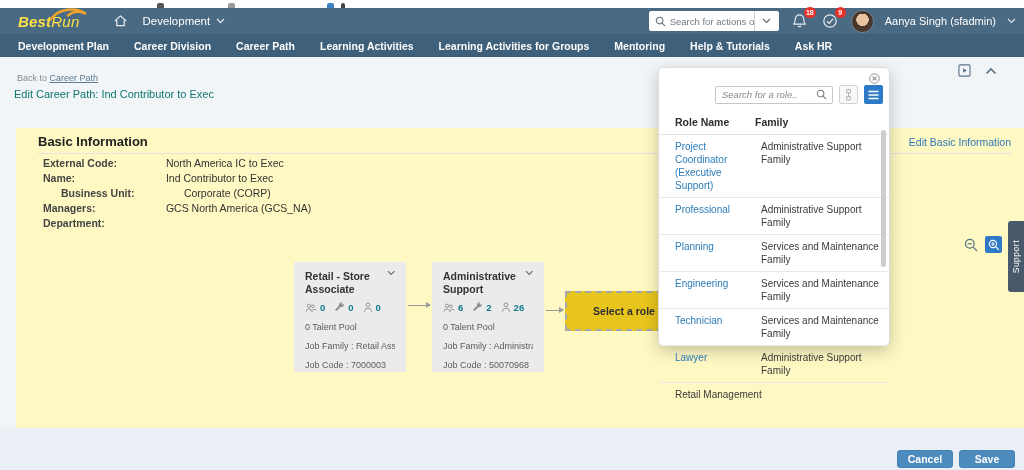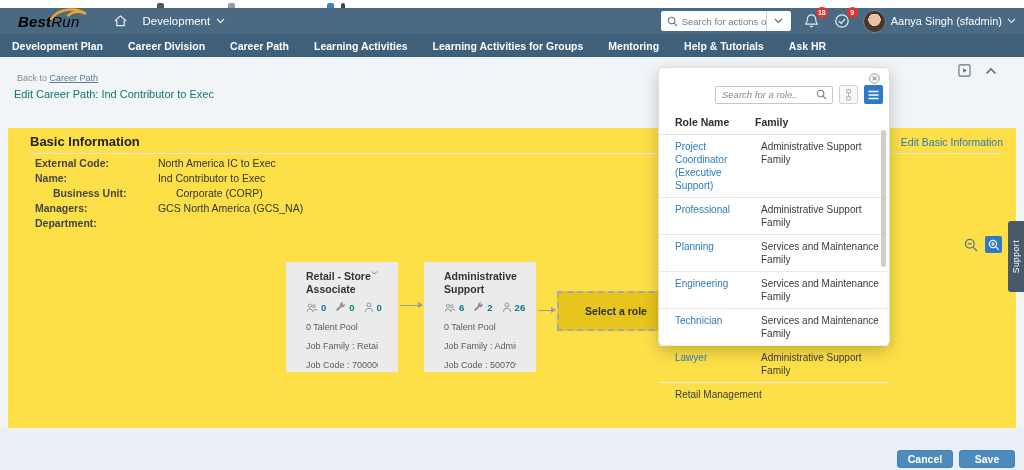--- a/index.html
+++ b/index.html
@@ -6,63 +6,63 @@
   html,body { width:1024px; height:470px; }
   body { font-family:"Liberation Sans",sans-serif; position:relative; background:#f2f5f8; overflow:hidden; }
 
   
   .browser-strip { position:absolute; top:0; left:0; width:1024px; height:8px; background:#fff; }
   .bs-frag { position:absolute; bottom:0; width:7px; height:5px; border-radius:2px 2px 0 0; }
 
   
   .app-header { position:absolute; top:8px; left:0; width:1024px; height:26px; background:#4a6982;
                 display:flex; align-items:center; }
-  .logo { margin-left:18px; position:relative; font-style:italic; font-size:15px; color:#000000;
+  .logo { margin-left:18px; position:relative; font-style:italic; font-size:15px; color:#fde047;
           font-weight:700; letter-spacing:.2px; white-space:nowrap; }
   .logo .run { font-weight:400; }
   .logo svg { position:absolute; top:-6px; right:-10px; }
   .home-btn { margin-left:34px; display:flex; align-items:center; }
   .module-btn { margin-left:14px; display:flex; align-items:center; gap:6px; color:#fff; font-size:11.5px; }
   .hdr-right { margin-left:auto; display:flex; align-items:center; margin-right:8px; gap:12px; }
   .search-box { width:130px; height:20px; background:#fff; border-radius:2px; display:flex; align-items:center; overflow:hidden; }
   .search-box svg { margin:0 4px 0 6px; flex:none; }
   .search-box input { border:0; outline:0; background:transparent; width:84px; font-size:9.5px; color:#444;
                       font-family:"Liberation Sans",sans-serif; }
   .search-box input::placeholder { color:#707a82; }
   .search-chev { flex:none; width:22px; height:20px; border-left:1px solid #cfcfcf; display:flex; align-items:center; justify-content:center; }
   .icon-btn { position:relative; width:18px; height:18px; display:flex; align-items:center; justify-content:center; }
   .badge { position:absolute; top:-5px; right:-7px; min-width:11px; height:11px; padding:0 2px; background:#e5332a;
            border-radius:6px; color:#fff; font-size:7px; font-weight:700; line-height:11px; text-align:center; }
   .avatar { width:23px; height:23px; border-radius:50%;
             background:radial-gradient(circle at 50% 42%, #e9c4a2 0 38%, #4a372b 39% 100%);
             border:1px solid #6d8598; }
-  .user-btn { display:flex; align-items:center; gap:5px; color:#fff; font-size:11px; }
+  .user-btn { display:flex; align-items:center; gap:11px; color:#fff; font-size:11px; }
 
   
   .nav-bar { position:absolute; top:34px; left:0; width:1024px; height:23px; background:#3f607a;
-             display:flex; align-items:center; gap:25px; padding-left:12px; }
+             display:flex; align-items:center; gap:25px; padding-left:18px; }
   .nav-item { font-size:10.5px; font-weight:700; color:#fdfdfd; white-space:nowrap; cursor:pointer; }
 
   
   .breadcrumb { position:absolute; top:73px; left:17px; font-size:9px; color:#8a8a8a; }
   .breadcrumb a { color:#5b7b94; text-decoration:underline; cursor:pointer; }
   .page-title { position:absolute; top:88px; left:14px; font-size:11px; font-weight:500; color:#0f766e; }
 
   .collapse-tools { position:absolute; top:64px; left:958px; display:flex; align-items:center; gap:14px; }
 
   
-  .panel { position:absolute; left:8px; top:128px; width:1008px; height:300px; background:#fde047; }
+  .panel { position:absolute; left:16px; top:128px; width:1008px; height:300px; background:#fef9c3; }
   .section-title { position:absolute; left:22px; top:6px; font-size:13px; font-weight:700; color:#222; }
   .edit-link { position:absolute; right:13px; top:8px; font-size:10.5px; color:#2f77b8; cursor:pointer; }
   .section-divider { position:absolute; left:22px; right:13px; top:25px; height:1px; background:#e2e2e2; }
   .field-row { position:absolute; left:27px; font-size:10.5px; color:#333; }
   .field-row .flabel { font-weight:700; color:#444; display:inline-block; width:120px; }
 
   
-  .cp-card { position:absolute; width:112px; height:110px; background:#ebebeb; padding:8px 20px 6px; }
+  .cp-card { position:absolute; width:112px; height:110px; background:#ebebeb; padding:8px 11px 6px; }
   .cp-title-row { display:flex; }
   .cp-title { font-size:10.5px; font-weight:700; color:#333; line-height:1.2; width:88px; }
   .cp-chev { margin-left:auto; color:#6a6a6a; }
   .cp-counts { display:flex; align-items:center; gap:9px; margin-top:7px; }
   .cp-count { display:flex; align-items:center; gap:3px; }
   .cp-count b { font-size:9.5px; color:#0e7a87; font-weight:700; }
   .cp-meta { font-size:9px; color:#5c5c5c; margin-top:9px; white-space:nowrap; overflow:hidden; }
 
   .flow-arrow { position:absolute; height:1px; background:#9b9b9b; }
   .flow-arrow::after { content:""; position:absolute; right:-1px; top:-3px; border-left:5px solid #9b9b9b;

